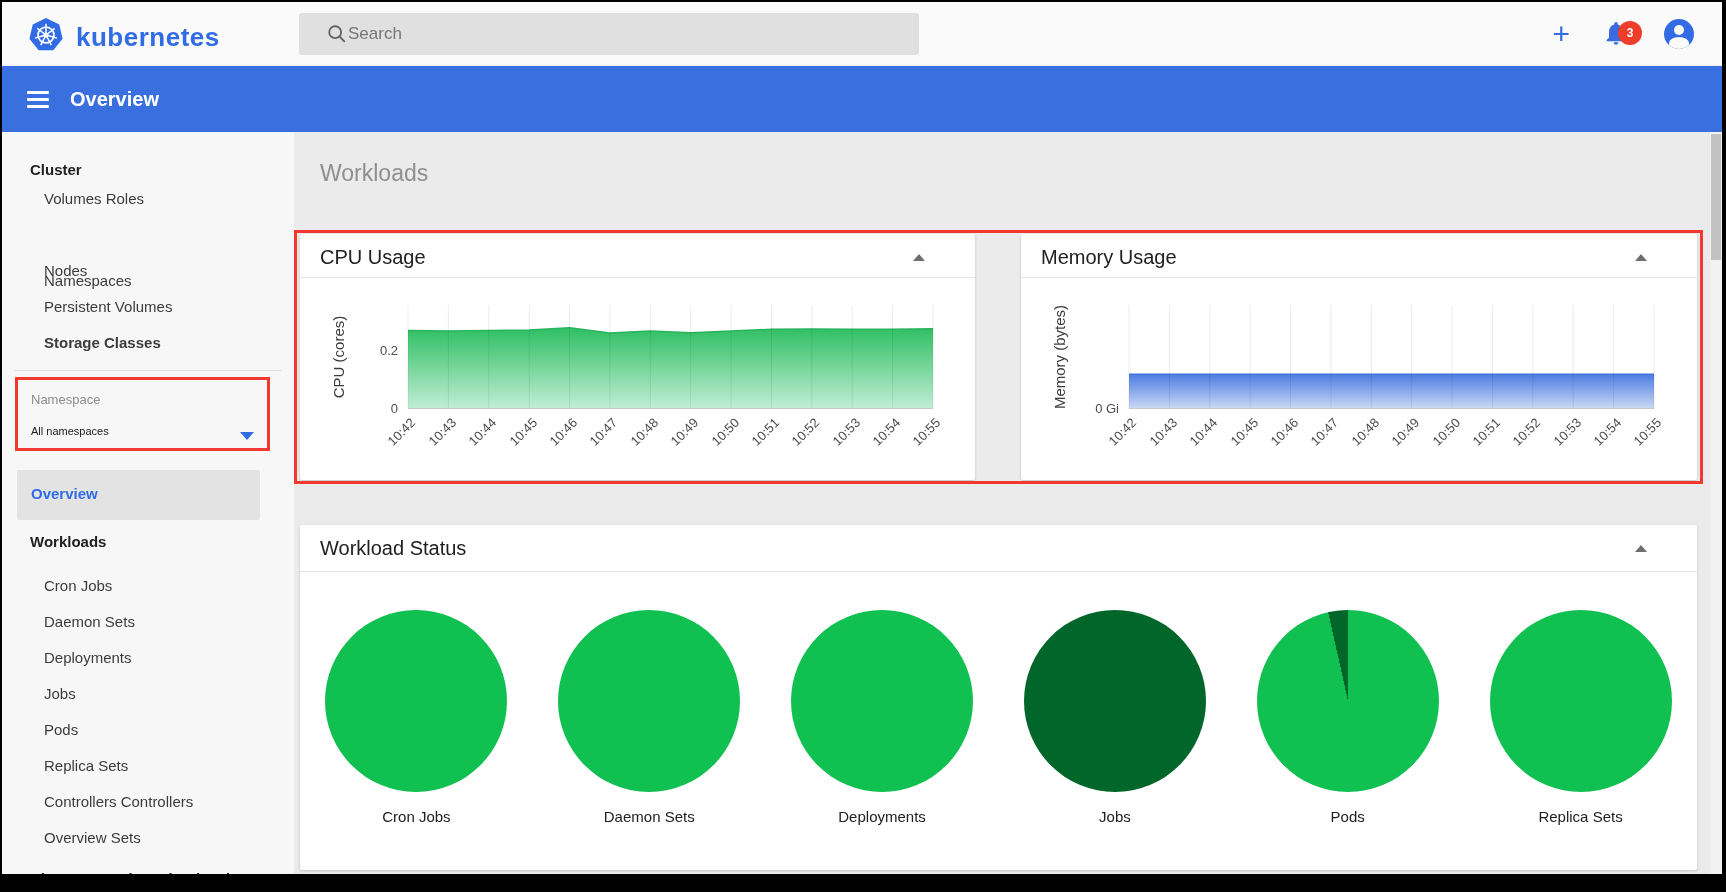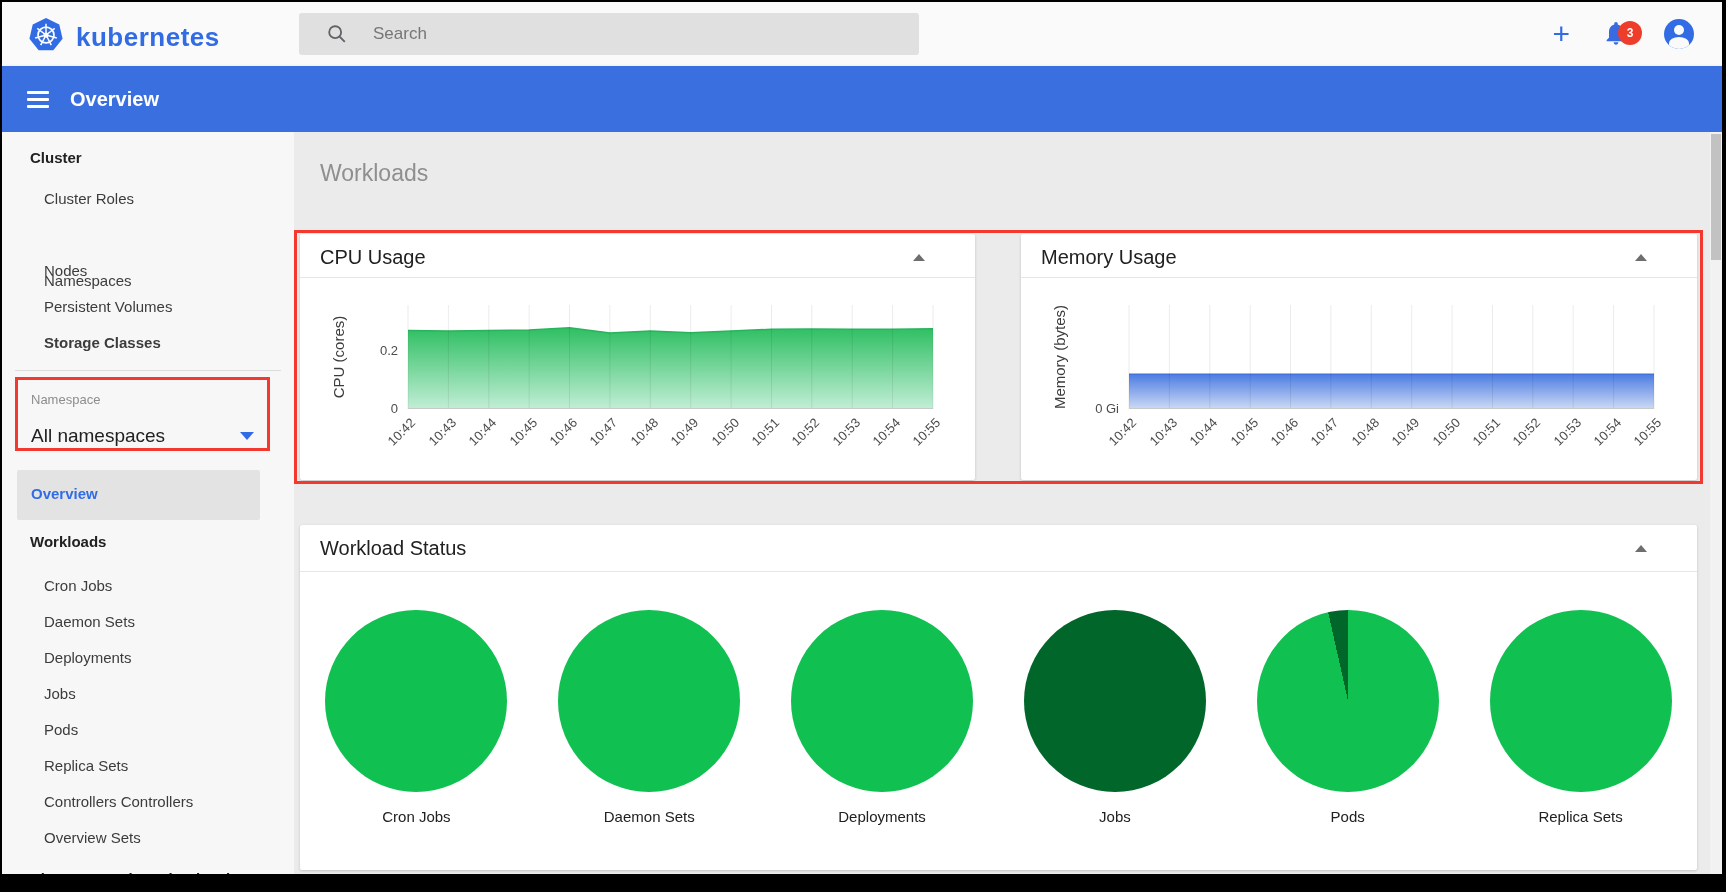--- a/index.html
+++ b/index.html
@@ -7,21 +7,21 @@
   body { font-family:"Liberation Sans", sans-serif; background:#000; }
   .frame { position:relative; width:1726px; height:892px; background:#000; }
   .content { position:absolute; left:2px; top:2px; width:1720px; height:880px; background:#fdba74; overflow:hidden; }
 
   
   .topbar { position:absolute; left:0; top:0; width:100%; height:64px; background:#fafafa; }
   .brand { position:absolute; left:27px; top:16px; display:flex; align-items:center; }
   .brand-text { margin-left:13px; font-size:26px; font-weight:bold; color:#326ce5; letter-spacing:0.5px; }
   .searchbox { position:absolute; left:297px; top:11px; width:620px; height:42px; background:#e0e0e0; border-radius:3px; display:flex; align-items:center; }
   .searchbox svg { margin-left:27px; }
-  .searchbox input { border:none; outline:none; background:transparent; font-size:17px; color:#424242; margin-left:25px; width:520px; font-family:"Liberation Sans",sans-serif; }
+  .searchbox input { border:none; outline:none; background:transparent; font-size:17px; color:#424242; width:520px; font-family:"Liberation Sans",sans-serif; }
   .searchbox input::placeholder { color:#767676; opacity:1; }
   .top-actions { position:absolute; right:28px; top:0; height:64px; display:flex; align-items:center; gap:32px; }
   .plus-icon { color:#326ce5; font-size:30px; font-weight:300; line-height:30px; cursor:pointer; }
   .bell-wrap { position:relative; width:30px; height:30px; cursor:pointer; }
   .badge { position:absolute; right:-10px; top:2px; width:24px; height:24px; border-radius:50%; background:#ee3d2b; color:#fff; font-size:12px; font-weight:bold; display:flex; align-items:center; justify-content:center; }
   .avatar { width:30px; height:30px; border-radius:50%; background:#326ce5; position:relative; overflow:hidden; cursor:pointer; }
   .avatar .head { position:absolute; left:50%; top:6px; transform:translateX(-50%); width:10px; height:10px; border-radius:50%; background:#fafafa; }
   .avatar .shoulders { position:absolute; left:50%; top:18px; transform:translateX(-50%); width:20px; height:12px; border-radius:50% 50% 0 0; background:#fafafa; }
 
   
@@ -29,21 +29,21 @@
   .hamburger { margin-left:25px; width:22px; height:17px; display:flex; flex-direction:column; justify-content:space-between; cursor:pointer; }
   .hamburger span { display:block; height:3px; background:#fff; border-radius:1px; }
   .appbar-title { margin-left:21px; color:#fff; font-size:20px; font-weight:bold; }
 
   
   .sidebar { position:absolute; left:0; top:130px; width:292px; height:742px; background:#f7f7f7; }
   .s-head { position:absolute; left:28px; font-size:15px; font-weight:bold; color:#212121; white-space:nowrap; }
   .s-item { position:absolute; left:42px; font-size:15px; color:#3c3c3c; white-space:nowrap; cursor:pointer; }
   .s-divider { position:absolute; left:13px; right:13px; top:238px; height:1px; background:#dcdcdc; }
   .ns-label { position:absolute; left:29px; top:260px; font-size:13px; color:#8d8d8d; }
-  .ns-value { position:absolute; left:29px; top:293px; font-size:19px; color:#212121; cursor:pointer; }
+  .ns-value { position:absolute; left:29px; top:293px; font-size:11px; color:#212121; cursor:pointer; }
   .ns-caret { position:absolute; left:238px; top:300px; width:0; height:0; border-left:7px solid transparent; border-right:7px solid transparent; border-top:8px solid #326ce5; cursor:pointer; }
   .ns-redbox { position:absolute; left:13px; top:245px; width:255px; height:74px; border:3px solid #f3392f; pointer-events:none; }
   .overview-item { position:absolute; left:15px; top:338px; width:243px; height:50px; background:#e3e3e3; border-radius:2px; cursor:pointer; }
   .overview-item span { position:absolute; left:14px; top:15px; font-size:15px; color:#326ce5; font-weight:bold; }
 
   
   .main { position:absolute; left:292px; top:130px; width:1416px; height:742px; background:#ebebeb; }
   .page-title { position:absolute; left:26px; top:28px; font-size:23px; color:#8f8f8f; }
   .usage-redbox { position:absolute; left:0px; top:98px; width:1409px; height:254px; border:3px solid #f3392f; pointer-events:none; z-index:5; }
 
@@ -125,23 +125,23 @@
     <div class="appbar">
       <div class="hamburger">
           <span></span>
           <span></span>
           <span></span>
         </div>
       <div class="appbar-title">Overview</div>
     </div>
 
     <aside class="sidebar">
-      <div class="s-head" style="top:17px">Cluster</div>
+      <div class="s-head" style="top:29px">Cluster</div>
       <div id="cluster-items">
-          <div class="s-item" style="top: 58px;">Cluster Roles</div>
+          <div class="s-item" style="top: 58px;">Volumes Roles</div>
           <div class="s-item" style="top: 94px; margin-top: 46px;">Namespaces</div>
           <div class="s-item" style="top: 130px;">Nodes</div>
           <div class="s-item" style="top: 166px;">Persistent Volumes</div>
           <div class="s-item" style="top: 202px; font-weight: bold;">Storage Classes</div>
         </div>
 
       <div class="s-divider"></div>
       <div class="ns-label">Namespace</div>
       <div class="ns-value">All namespaces</div>
       <div class="ns-caret"></div>

